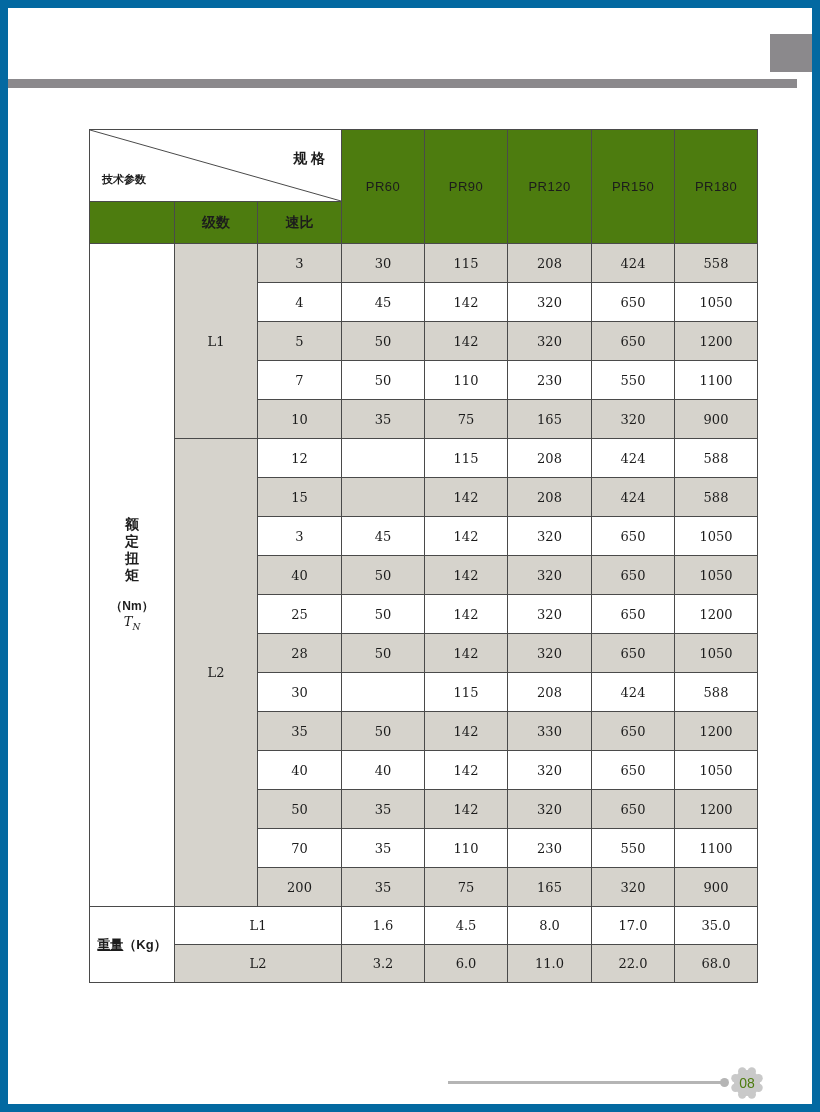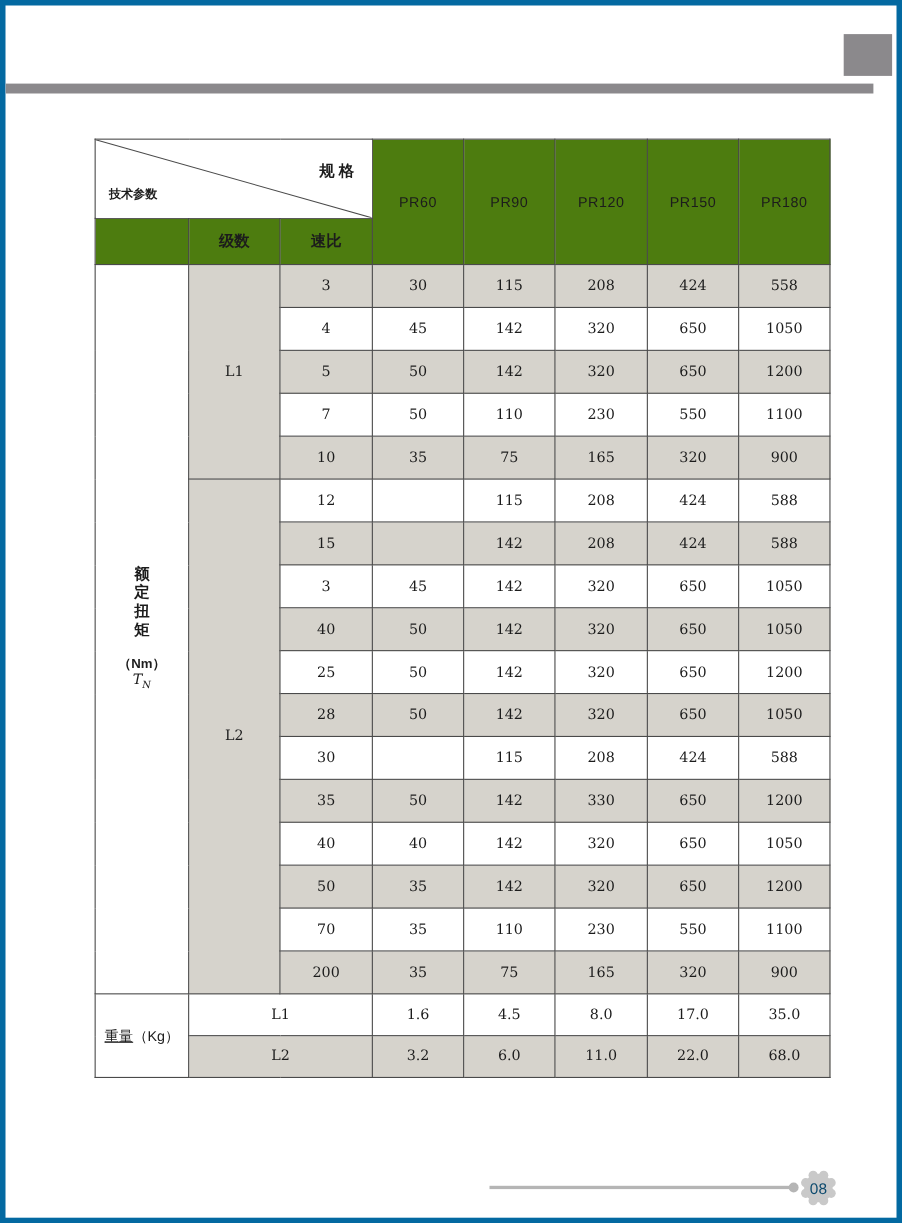--- a/index.html
+++ b/index.html
@@ -1,19 +1,19 @@
 <!DOCTYPE html>
 <html><head>
 <meta charset="utf-8">
 <style>
   html,body{margin:0;padding:0;}
   body{font-family:"Liberation Sans",sans-serif;background:#ffffff;}
   .page{
     position:relative;width:820px;height:1112px;background:#ffffff;
-    border:5px solid #0369a1;box-sizing:border-box;overflow:hidden;
+    border:8px solid #0369a1;box-sizing:border-box;overflow:hidden;
   }
   .accent-square{position:absolute;left:762px;top:26px;width:44px;height:38px;background:#8b898c;}
   .accent-bar{position:absolute;left:0px;top:71px;width:789px;height:9px;background:#8b898c;}
 
   table.spec{
     position:absolute;left:81px;top:121px;width:668px;
     border-collapse:collapse;table-layout:fixed;
   }
   table.spec th, table.spec td{
     border:1px solid #4a4a4a;text-align:center;vertical-align:middle;
@@ -26,41 +26,41 @@
 
   th{font-weight:bold;background:#4d7c0f;}
   .cjk{font-family:"Liberation Sans",sans-serif;font-weight:bold;font-size:14px;}
   .pr-head{font-family:"Liberation Sans",sans-serif;font-weight:normal;font-size:13px;letter-spacing:0.5px;}
 
   td.g{background:#d6d3cc;}
   td.w{background:#ffffff;}
   td.num{font-family:"DejaVu Serif","Liberation Serif",serif;font-size:13px;}
   td.group-cell{background:#d6d3cc;font-family:"DejaVu Serif","Liberation Serif",serif;font-size:13px;}
   td.torque-cell{background:#ffffff;}
-  td.weight-label{background:#ffffff;font-weight:normal;font-size:13px;}
+  td.weight-label{background:#ffffff;font-weight:bold;font-size:13px;}
   .u{text-decoration:underline;}
 
   .diag-cell{position:relative;background:#ffffff;}
   .diag-cell svg{position:absolute;left:0;top:0;width:100%;height:100%;}
   .diag-top{position:absolute;right:16px;top:20px;font-size:14px;font-weight:bold;}
   .diag-bottom{position:absolute;left:12px;bottom:14px;font-size:11px;font-weight:bold;margin-top:16px;}
 
   .torque-inner{display:flex;flex-direction:column;align-items:center;justify-content:center;height:100%;}
   .torque-char{font-size:14px;line-height:17px;font-weight:bold;}
   .torque-unit{font-size:12px;line-height:16px;margin-top:14px;font-weight:bold;}
   .torque-sym{font-family:"DejaVu Serif","Liberation Serif",serif;font-style:italic;font-size:13px;line-height:16px;}
   .torque-sym sub{font-size:9px;}
 
   .footer-line{position:absolute;left:440px;top:1073px;width:276px;height:3px;background:#b5b5b5;}
   .footer-dot{position:absolute;left:712px;top:1070px;width:9px;height:9px;border-radius:50%;background:#b5b5b5;}
   .gear-badge{position:absolute;left:721px;top:1057px;width:36px;height:36px;}
   .gear-badge svg{position:absolute;left:0;top:0;}
   .gear-num{
     position:absolute;left:0;top:0;width:36px;height:36px;display:flex;align-items:center;justify-content:center;
-    font-size:14px;color:#0c4a6e;font-family:"Liberation Sans",sans-serif;
+    font-size:14px;color:#4d7c0f;font-family:"Liberation Sans",sans-serif;
   }
 </style>
 </head>
 <body>
 
 <div class="page">
 
   <div class="accent-square"></div>
   <div class="accent-bar"></div>
 

